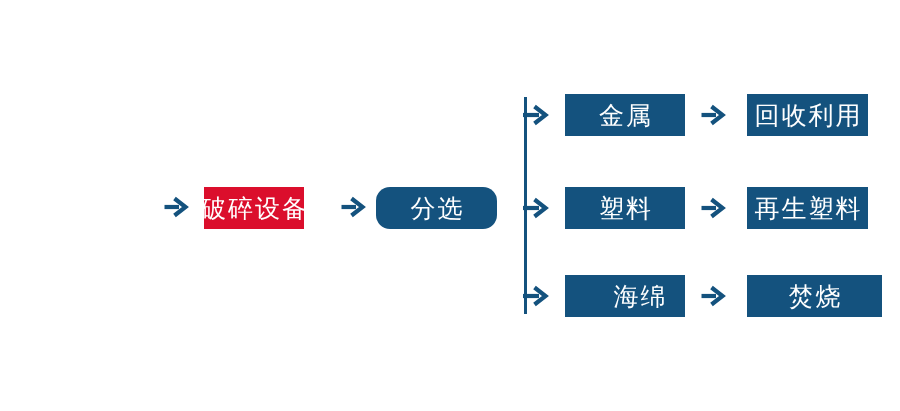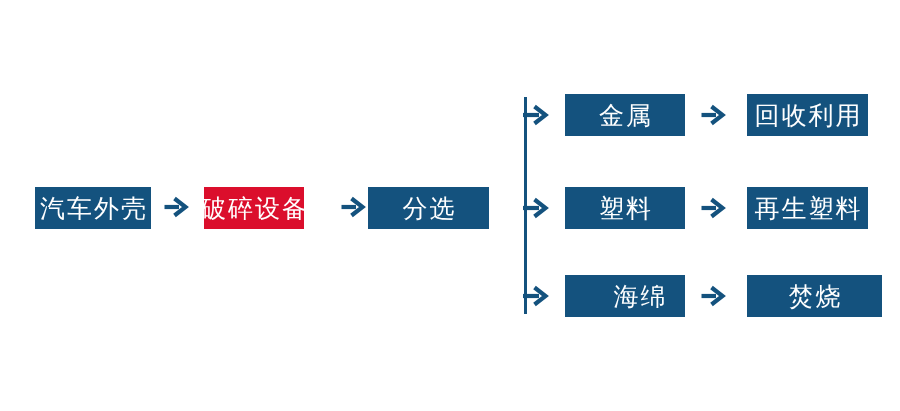--- a/index.html
+++ b/index.html
@@ -51,21 +51,21 @@
     width: 3px;
     height: 217px;
     background: var(--primary-blue);
   }
 
   
   .pos-car      { left: 35px;  top: 187px; width: 116px; }
   .pos-arrow-1  { left: 163px; top: 196px; }
   .pos-crusher  { left: 204px; top: 187px; width: 100px; }
   .pos-arrow-2  { left: 340px; top: 196px; }
-  .pos-sorting  { left: 368px; top: 187px; width: 121px; }
+  .pos-sorting  { left: 376px; top: 187px; width: 121px; border-radius: 14px; }
 
   
   .row-1 .branch-arrow { left: 523px; top: 104px; }
   .row-1 .mat-node     { left: 565px; top: 94px;  width: 120px; }
   .row-1 .mid-arrow    { left: 700px; top: 104px; }
   .row-1 .disp-node    { left: 747px; top: 94px;  width: 121px; }
 
   .row-2 .branch-arrow { left: 523px; top: 197px; }
   .row-2 .mat-node     { left: 565px; top: 187px; width: 120px; }
   .row-2 .mid-arrow    { left: 700px; top: 197px; }
@@ -74,23 +74,20 @@
   .row-3 .branch-arrow { left: 523px; top: 285px; }
   .row-3 .mat-node     { left: 565px; top: 275px; width: 120px; padding-left: 29px; }
   .row-3 .mid-arrow    { left: 700px; top: 285px; }
   .row-3 .disp-node    { left: 747px; top: 275px; width: 135px; }
 </style>
 </head>
 <body>
 
 <div class="canvas">
 
-  <div class="node blue pos-car">
-    <span>汽车外壳</span>
-  </div>
 
   <span class="arrow pos-arrow-1">
     <svg viewBox="0 0 26 22" aria-hidden="true">
       <path d="M1.5 11 H16" stroke="currentColor" stroke-width="4.2" fill="none"></path>
       <path d="M11.5 2.5 L22.5 11 L11.5 19.5" stroke="currentColor" stroke-width="4.2" fill="none" stroke-linejoin="miter"></path>
     </svg>
   </span>
 
   <div class="node red pos-crusher">
     <span>破碎设备</span>

